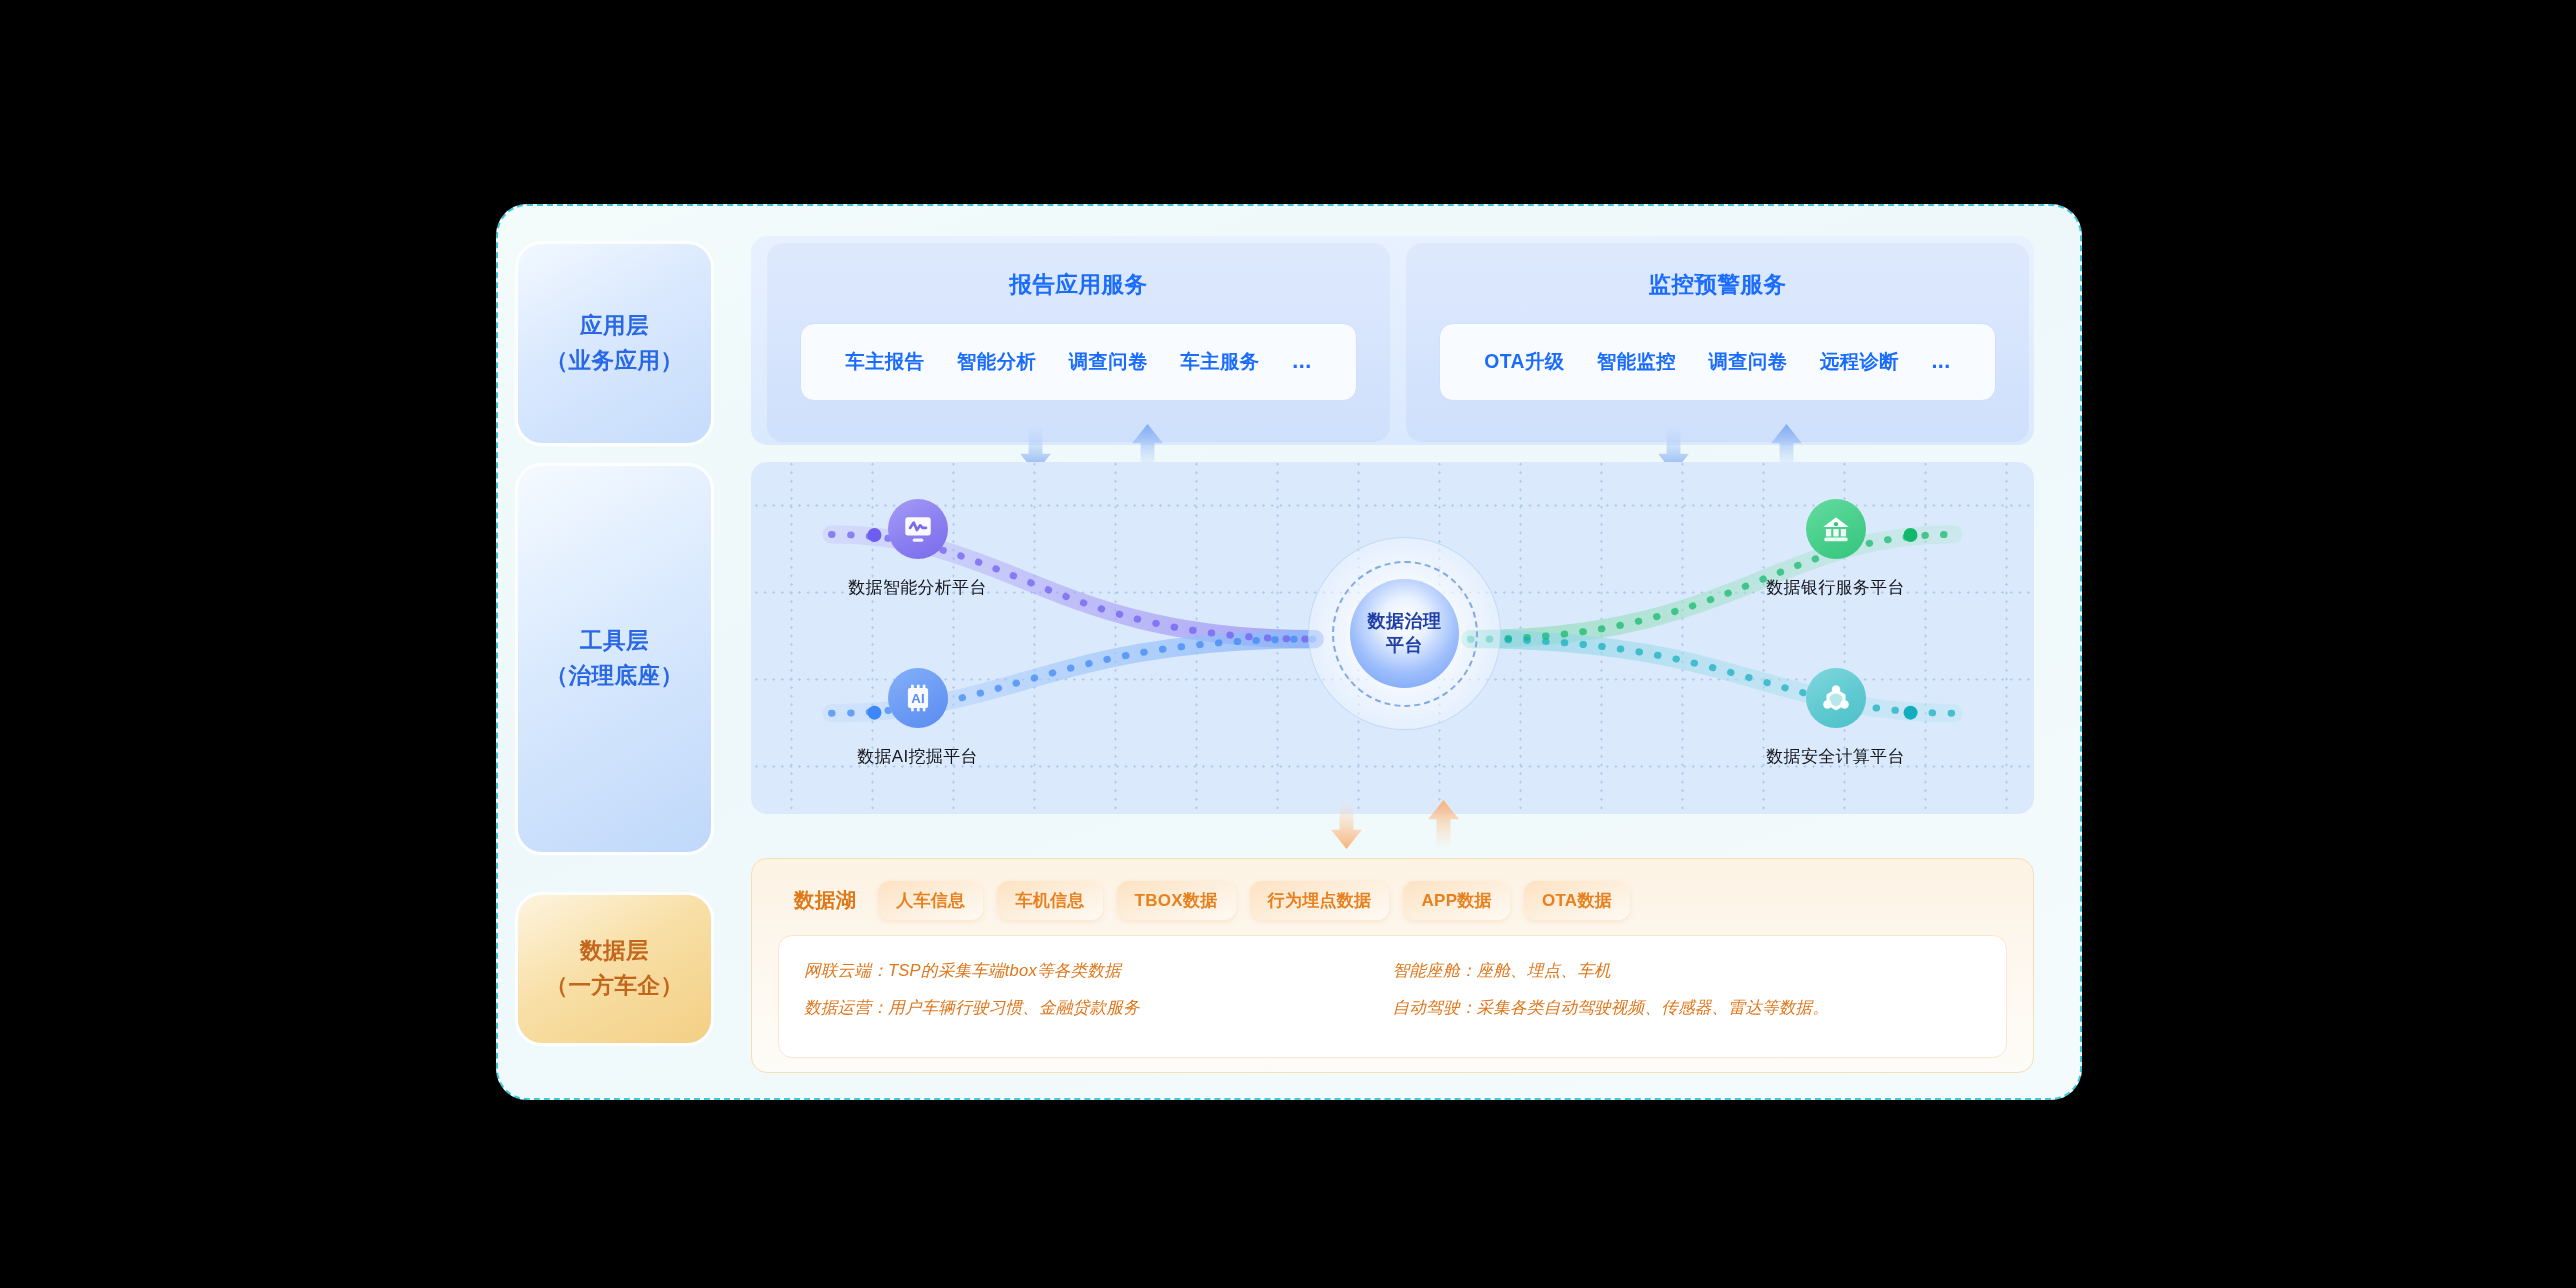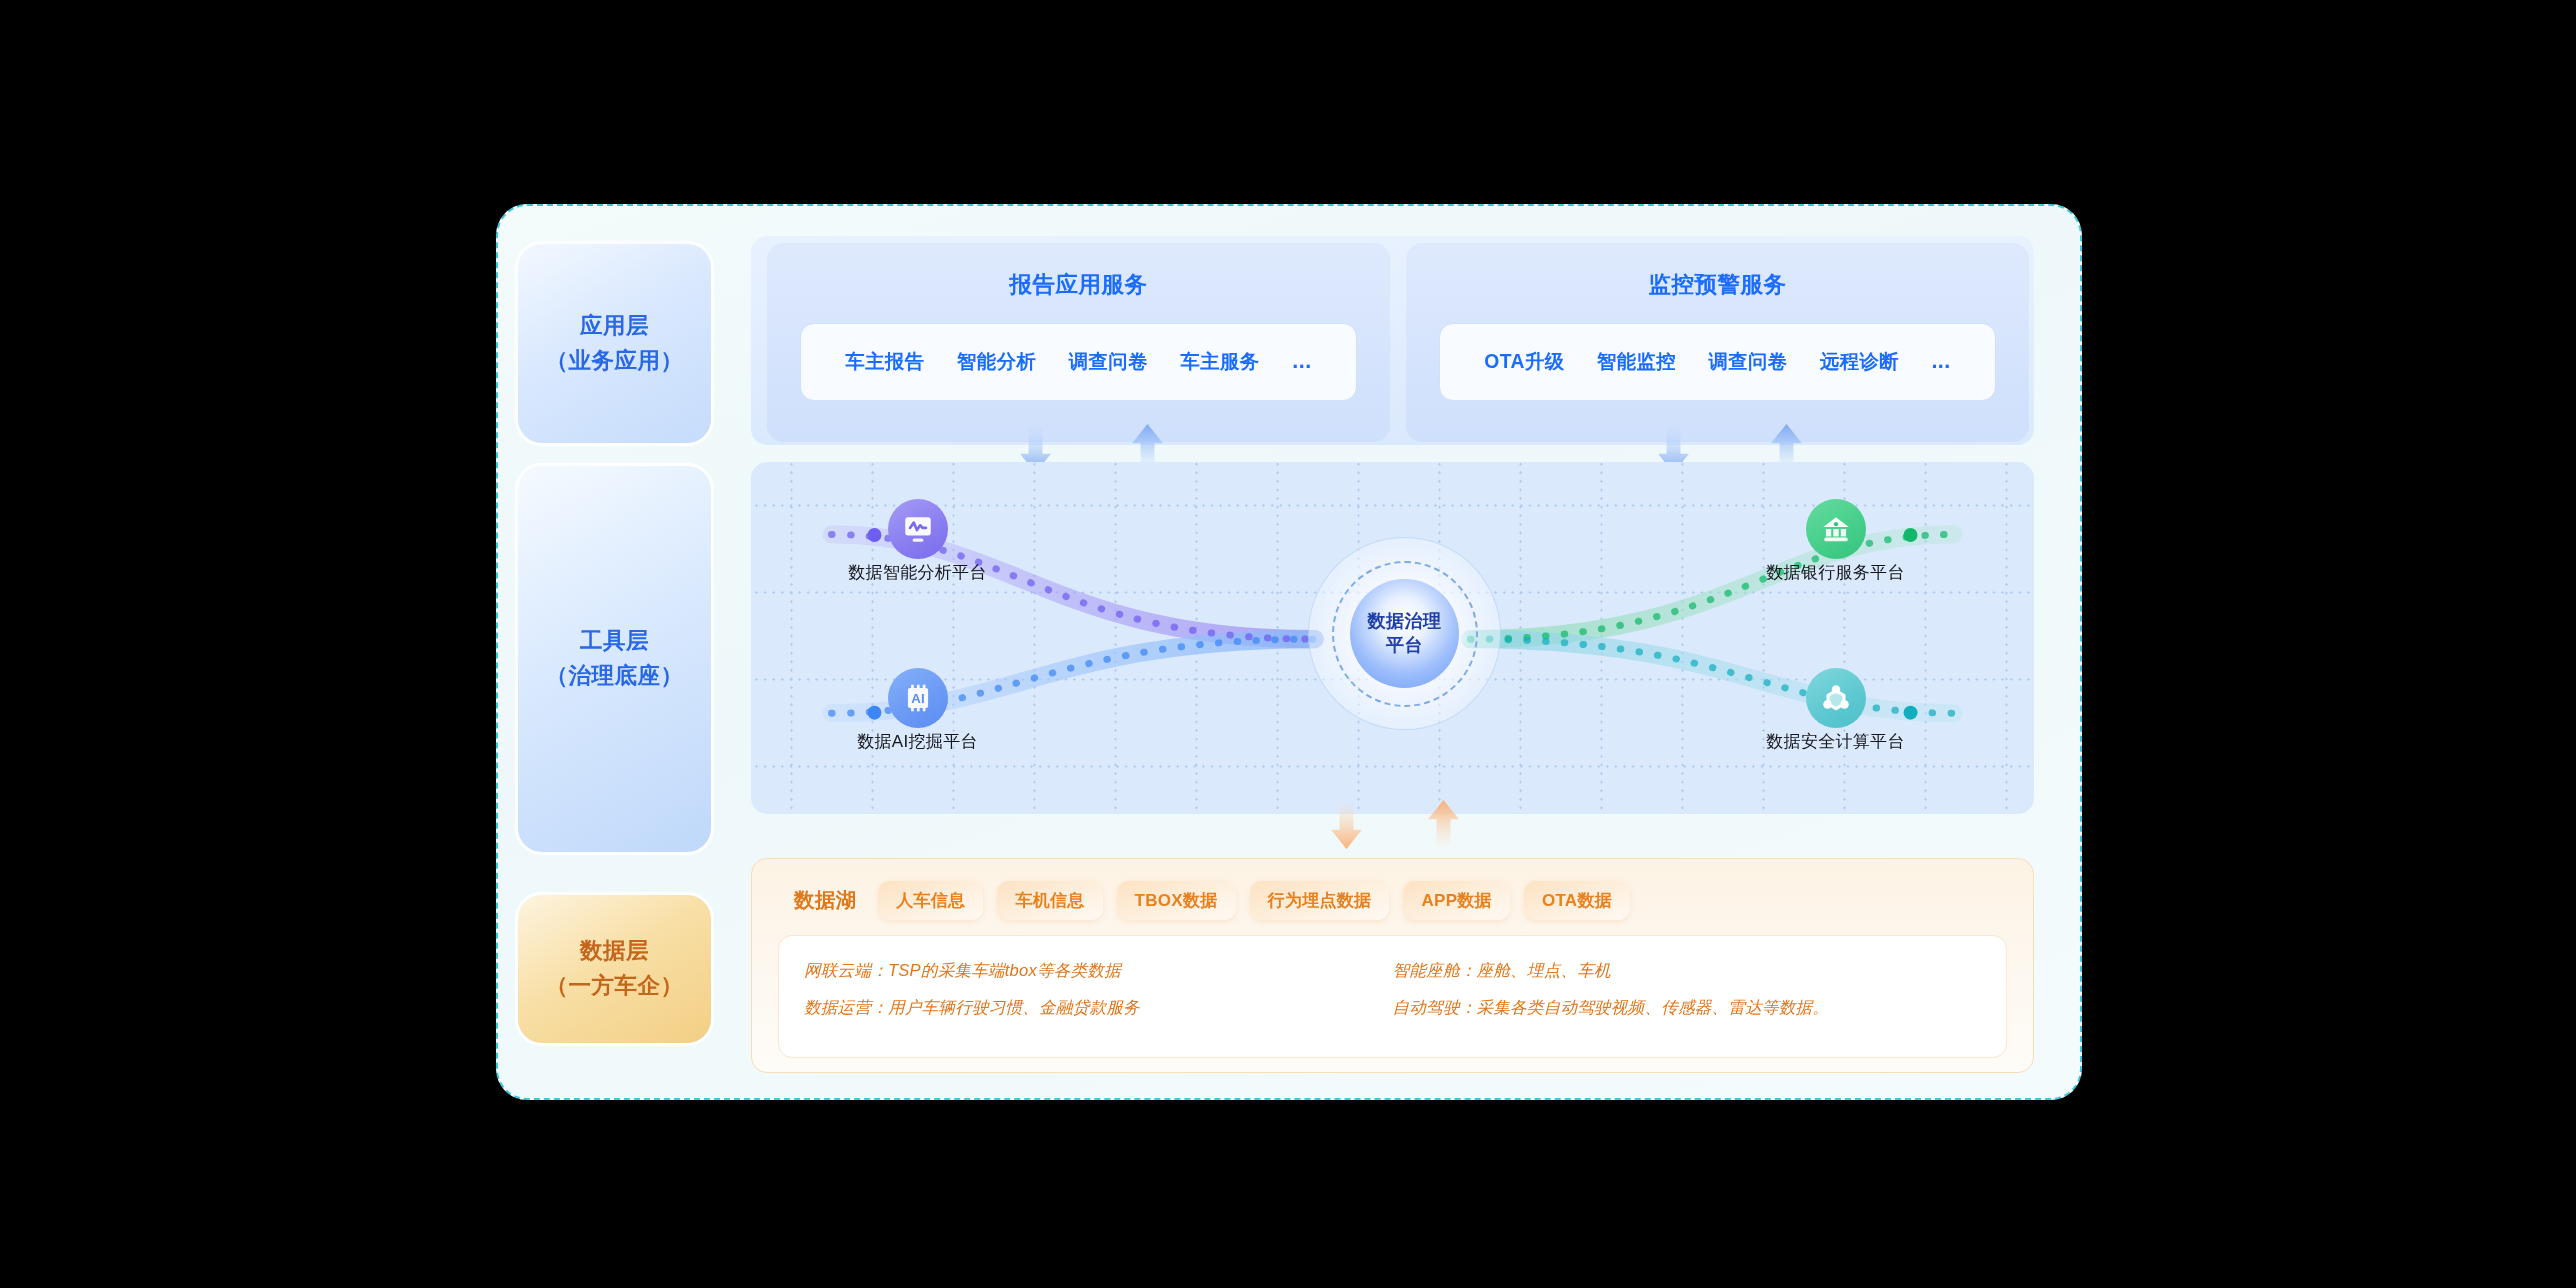--- a/index.html
+++ b/index.html
@@ -157,21 +157,21 @@
   .node {
     position: absolute;
     width: 161px;
     display: flex; flex-direction: column; align-items: center;
   }
   .node-icon {
     width: 60px; height: 60px; border-radius: 50%;
     display: flex; align-items: center; justify-content: center;
   }
   .node-label {
-    margin-top: 2px;
+    margin-top: 17px;
     font-size: 17px; font-weight: 400; color: #14161a;
     white-space: nowrap; letter-spacing: 0.3px;
   }
   .n-analysis { left: 837px; top: 499px; }
   .n-ai       { left: 837px; top: 668px; }
   .n-bank     { left: 1755px; top: 499px; }
   .n-sec      { left: 1755px; top: 668px; }
   .ic-analysis { background: linear-gradient(150deg, #a59cf6 0%, #8b7ef0 55%, #7a6bec 100%); }
   .ic-ai       { background: linear-gradient(150deg, #85b0f8 0%, #6c9bf5 55%, #5a8cf2 100%); }
   .ic-bank     { background: linear-gradient(150deg, #66dba0 0%, #47cf8b 55%, #35c47c 100%); }

